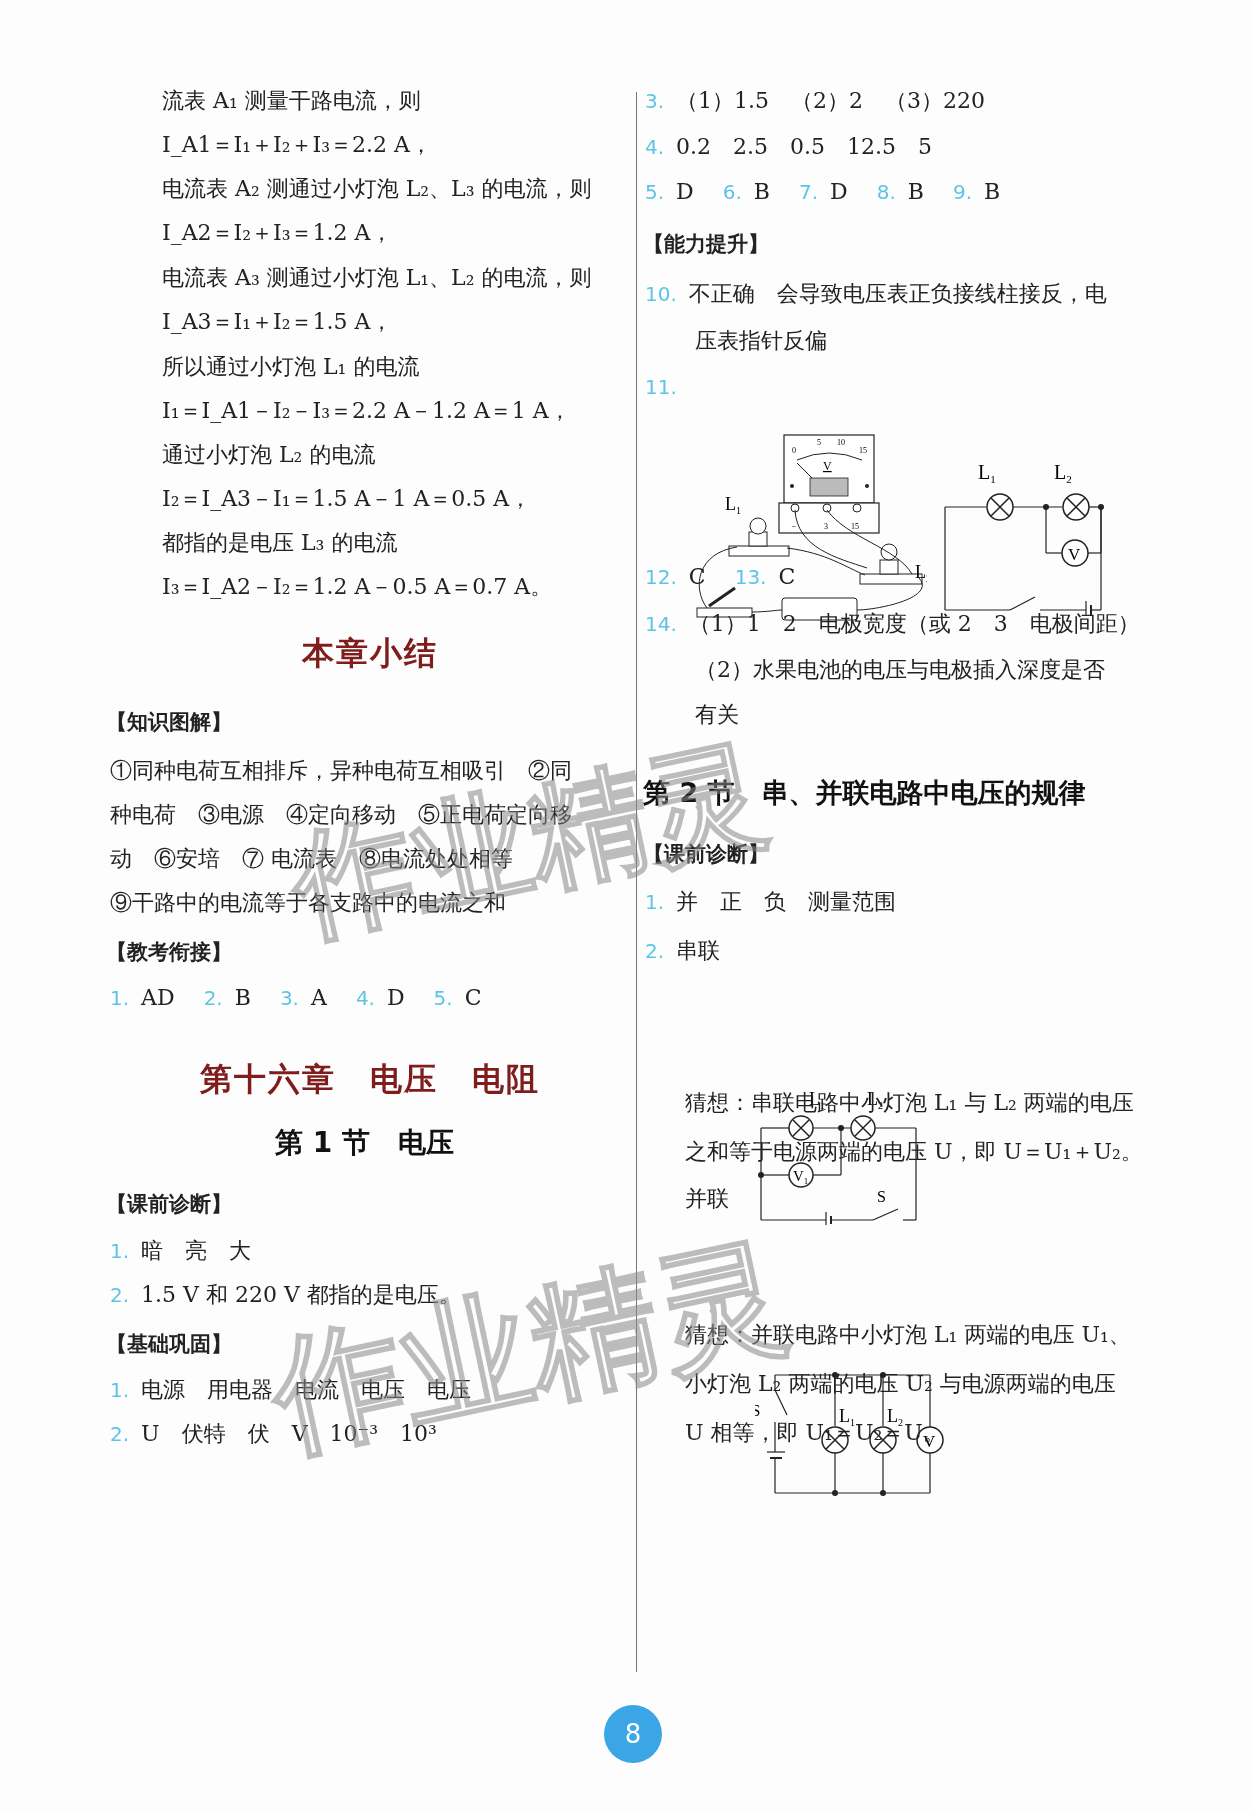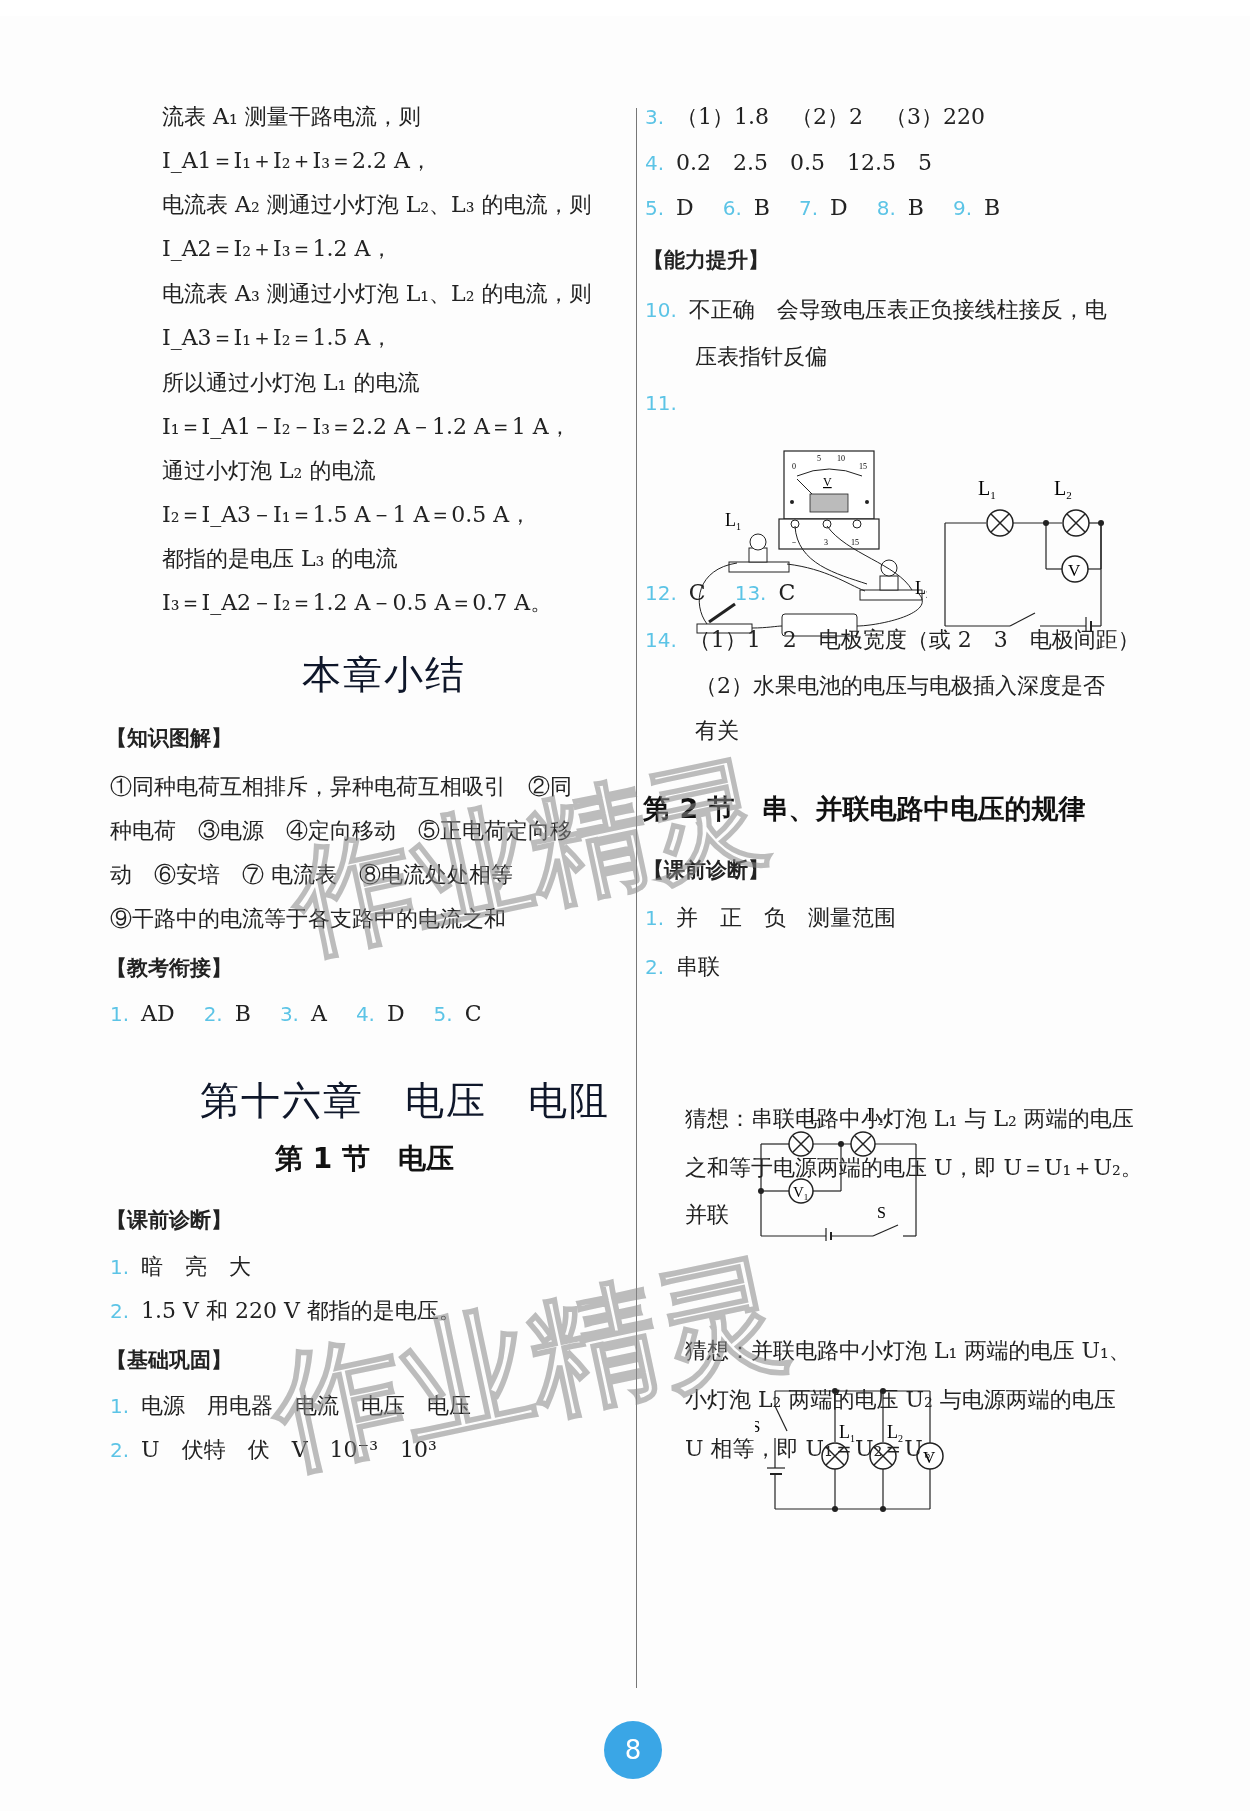--- a/index.html
+++ b/index.html
@@ -1,27 +1,27 @@
 <!DOCTYPE html>
 <html><head>
   <meta charset="utf-8">
   <style>
     html, body { margin: 0; padding: 0; background: #ffffff; }
     body { width: 1250px; height: 1811px; position: relative; overflow: hidden;
       font-family: "DejaVu Serif", "Liberation Serif", serif; color: #222; }
-    .page { position: absolute; inset: 0; background: #fdfdfd; margin-top: 16px; }
+    .page { position: absolute; inset: 0; background: #fdfdfd; }
     .col { position: absolute; top: 0; }
     .left { left: 112px; width: 520px; }
     .right { left: 645px; width: 520px; }
     .divider { position: absolute; left: 636px; top: 92px; width: 1px; height: 1580px; background: #777; }
     .line { position: absolute; font-size: 22px; line-height: 30px; white-space: nowrap; }
     .num { color: #5cc4e6; font-family: "DejaVu Sans", "Liberation Sans", sans-serif; font-size: 20px; margin-right: 12px; }
     .ans { margin-right: 22px; }
     .heading { position: absolute; font-family: Liberation Serif, serif; font-weight: bold; font-size: 21px; }
-    .chapter-title { position: absolute; color: #0f172a; font-weight: normal; font-size: 39px; letter-spacing: 2px; font-family: "DejaVu Sans", "Liberation Sans", sans-serif; }
+    .chapter-title { position: absolute; color: #7f1d1d; font-weight: bold; font-size: 32px; letter-spacing: 2px; font-family: "DejaVu Sans", "Liberation Sans", sans-serif; }
     .section-title { position: absolute; font-weight: bold; font-size: 28px; font-family: "DejaVu Sans", "Liberation Sans", sans-serif; color: #111; }
     .page-badge { position: absolute; left: 604px; top: 1705px; width: 58px; height: 58px; border-radius: 50%;
       background: #3aa6e6; color: #fff; font-family: "DejaVu Sans", "Liberation Sans", sans-serif;
       font-size: 26px; display: flex; align-items: center; justify-content: center; }
     .watermark { position: absolute; font-family: "DejaVu Sans", "Liberation Sans", sans-serif; font-weight: bold;
       color: transparent; -webkit-text-stroke: 1.5px #888; opacity: 0.55; transform: rotate(-12deg); }
     svg text { font-family: "Liberation Serif", "DejaVu Serif", serif; }
   </style>
 </head>
 <body>
@@ -76,21 +76,21 @@
     <div class="line" style="left:-2px;top:1375px">
       <span class="num">1.</span><span>电源　用电器　电流　电压　电压</span>
     </div>
     <div class="line" style="left:-2px;top:1419px">
       <span class="num">2.</span><span>U　伏特　伏　V　10⁻³　10³</span>
     </div>
   </div>
 
   <div class="col right">
     <div class="line" style="left:0;top:86px">
-      <span class="num">3.</span><span>（1）1.8　（2）2　（3）220</span>
+      <span class="num">3.</span><span>（1）1.5　（2）2　（3）220</span>
     </div>
     <div class="line" style="left:0;top:132px">
       <span class="num">4.</span><span>0.2　2.5　0.5　12.5　5</span>
     </div>
     <div class="line" style="left:0;top:177px">
       <span class="num">5.</span><span class="ans">D</span>
       <span class="num">6.</span><span class="ans">B</span>
       <span class="num">7.</span><span class="ans">D</span>
       <span class="num">8.</span><span class="ans">B</span>
       <span class="num">9.</span><span class="ans">B</span>

